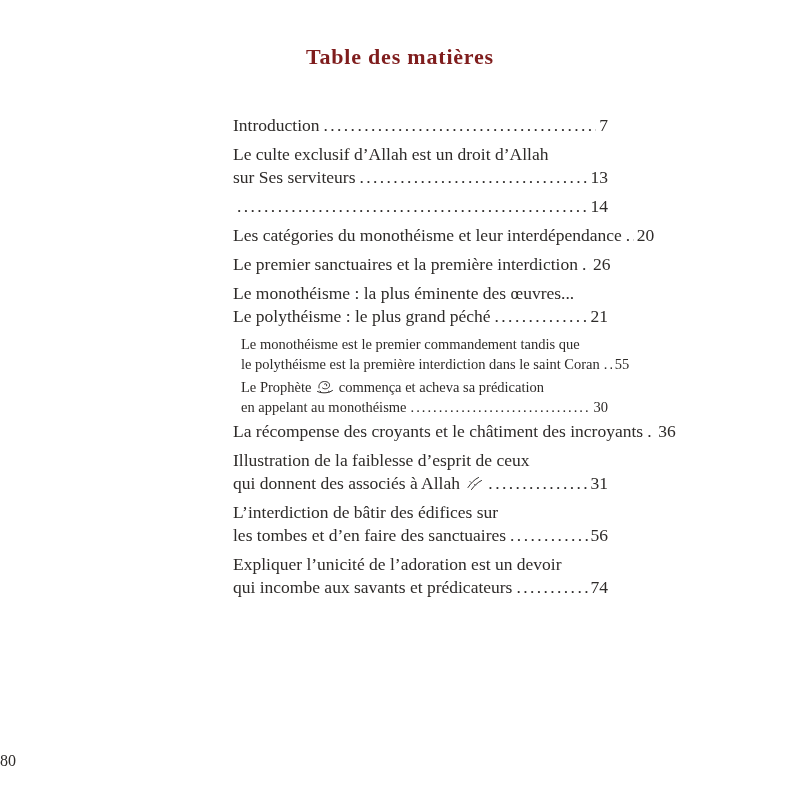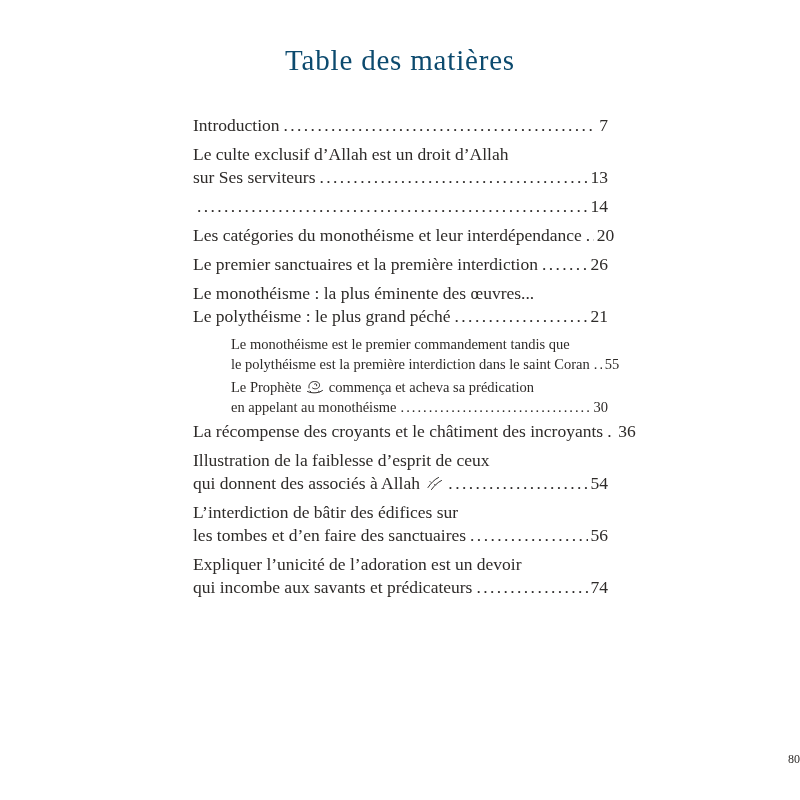--- a/index.html
+++ b/index.html
@@ -16,40 +16,41 @@
     color: #2e2b29;
     overflow: hidden;
   }
   .title {
     position: absolute;
     top: 44px;
     left: 0;
     width: 100%;
     margin: 0;
     text-align: center;
-    font-size: 29px;
-    font-weight: normal;
+    font-size: 22px;
+    font-weight: bold;
     letter-spacing: 0.8px;
-    color: #0c4a6e;
+    color: #7f1d1d;
   }
   .toc {
     position: absolute;
     top: 114px;
     left: 193px;
     width: 415px;
   }
   .entry {
     font-size: 17.5px;
     line-height: 23px;
     margin-bottom: 6px;
+    margin-left: 40px;
   }
   .entry.sub {
     font-size: 14.5px;
     line-height: 20px;
-    margin-left: 38px;
+    margin-left: 48px;
     margin-bottom: 3px;
   }
   .line.last {
     display: flex;
     align-items: baseline;
   }
   .line .t {
     white-space: nowrap;
   }
   .leader {
@@ -75,22 +76,22 @@
     margin: 0 1px;
   }
   .calli svg {
     display: block;
   }
   .folio {
     position: absolute;
     top: 752px;
     left: 0;
     width: 100%;
-    text-align: right;
-    font-size: 12px;
+    text-align: left;
+    font-size: 16px;
   }
 </style>
 </head>
 <body>
 
 <div class="page">
   <h1 class="title">Table des matières</h1>
   <div class="toc">
       <div class="entry">
         <div class="line last">
@@ -160,21 +161,21 @@
           <span class="page-num">36</span>
         </div>
       </div>
       <div class="entry">
         <div class="line"><span class="t">Illustration de la faiblesse d’esprit de ceux</span></div>
         <div class="line last">
           <span class="t">qui donnent des associés à Allah <span class="calli"><svg width="18" height="15" viewBox="0 0 18 15">
                 <path d="M13.5 1.5 C9.5 3.5 6.5 6.5 3 11.5 M16.5 4.5 C12.5 6.5 9.5 9.5 6.5 13.5 M9.5 8.2 L10.3 9 M5 5.5 L5.7 6.2" fill="none" stroke="#2e2b29" stroke-width="1" stroke-linecap="round"></path>
               </svg></span></span>
           <span class="leader"></span>
-          <span class="page-num">54</span>
+          <span class="page-num">31</span>
         </div>
       </div>
       <div class="entry">
         <div class="line"><span class="t">L’interdiction de bâtir des édifices sur</span></div>
         <div class="line last">
           <span class="t">les tombes et d’en faire des sanctuaires</span>
           <span class="leader"></span>
           <span class="page-num">56</span>
         </div>
       </div>

